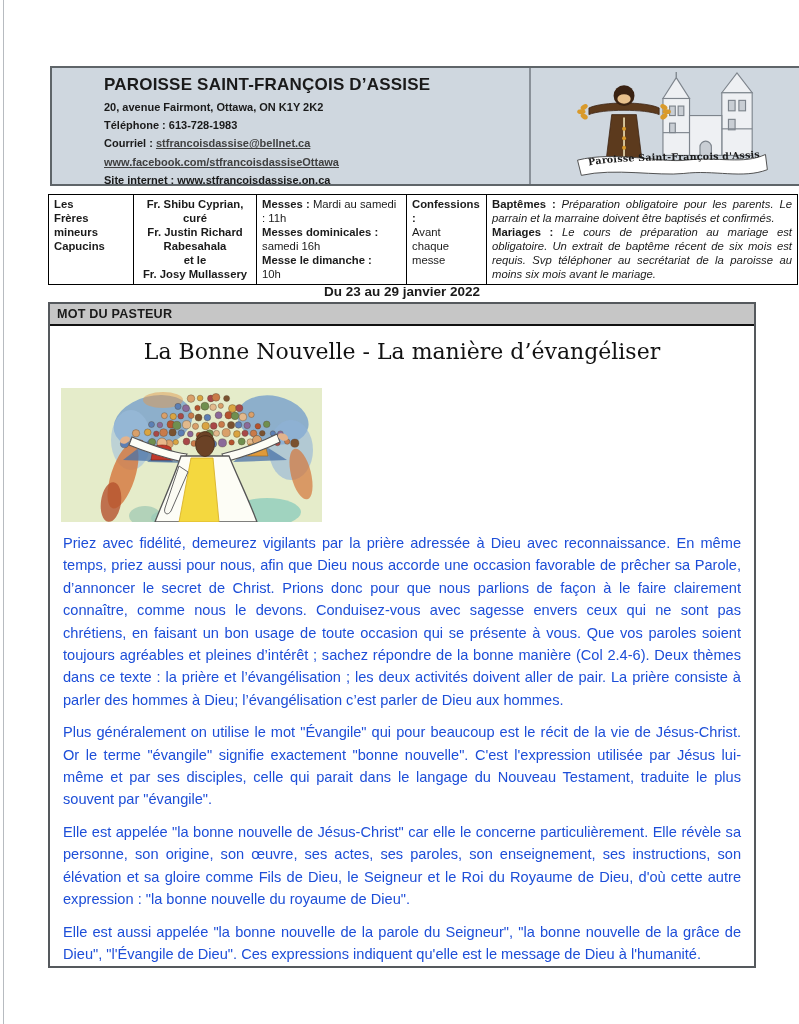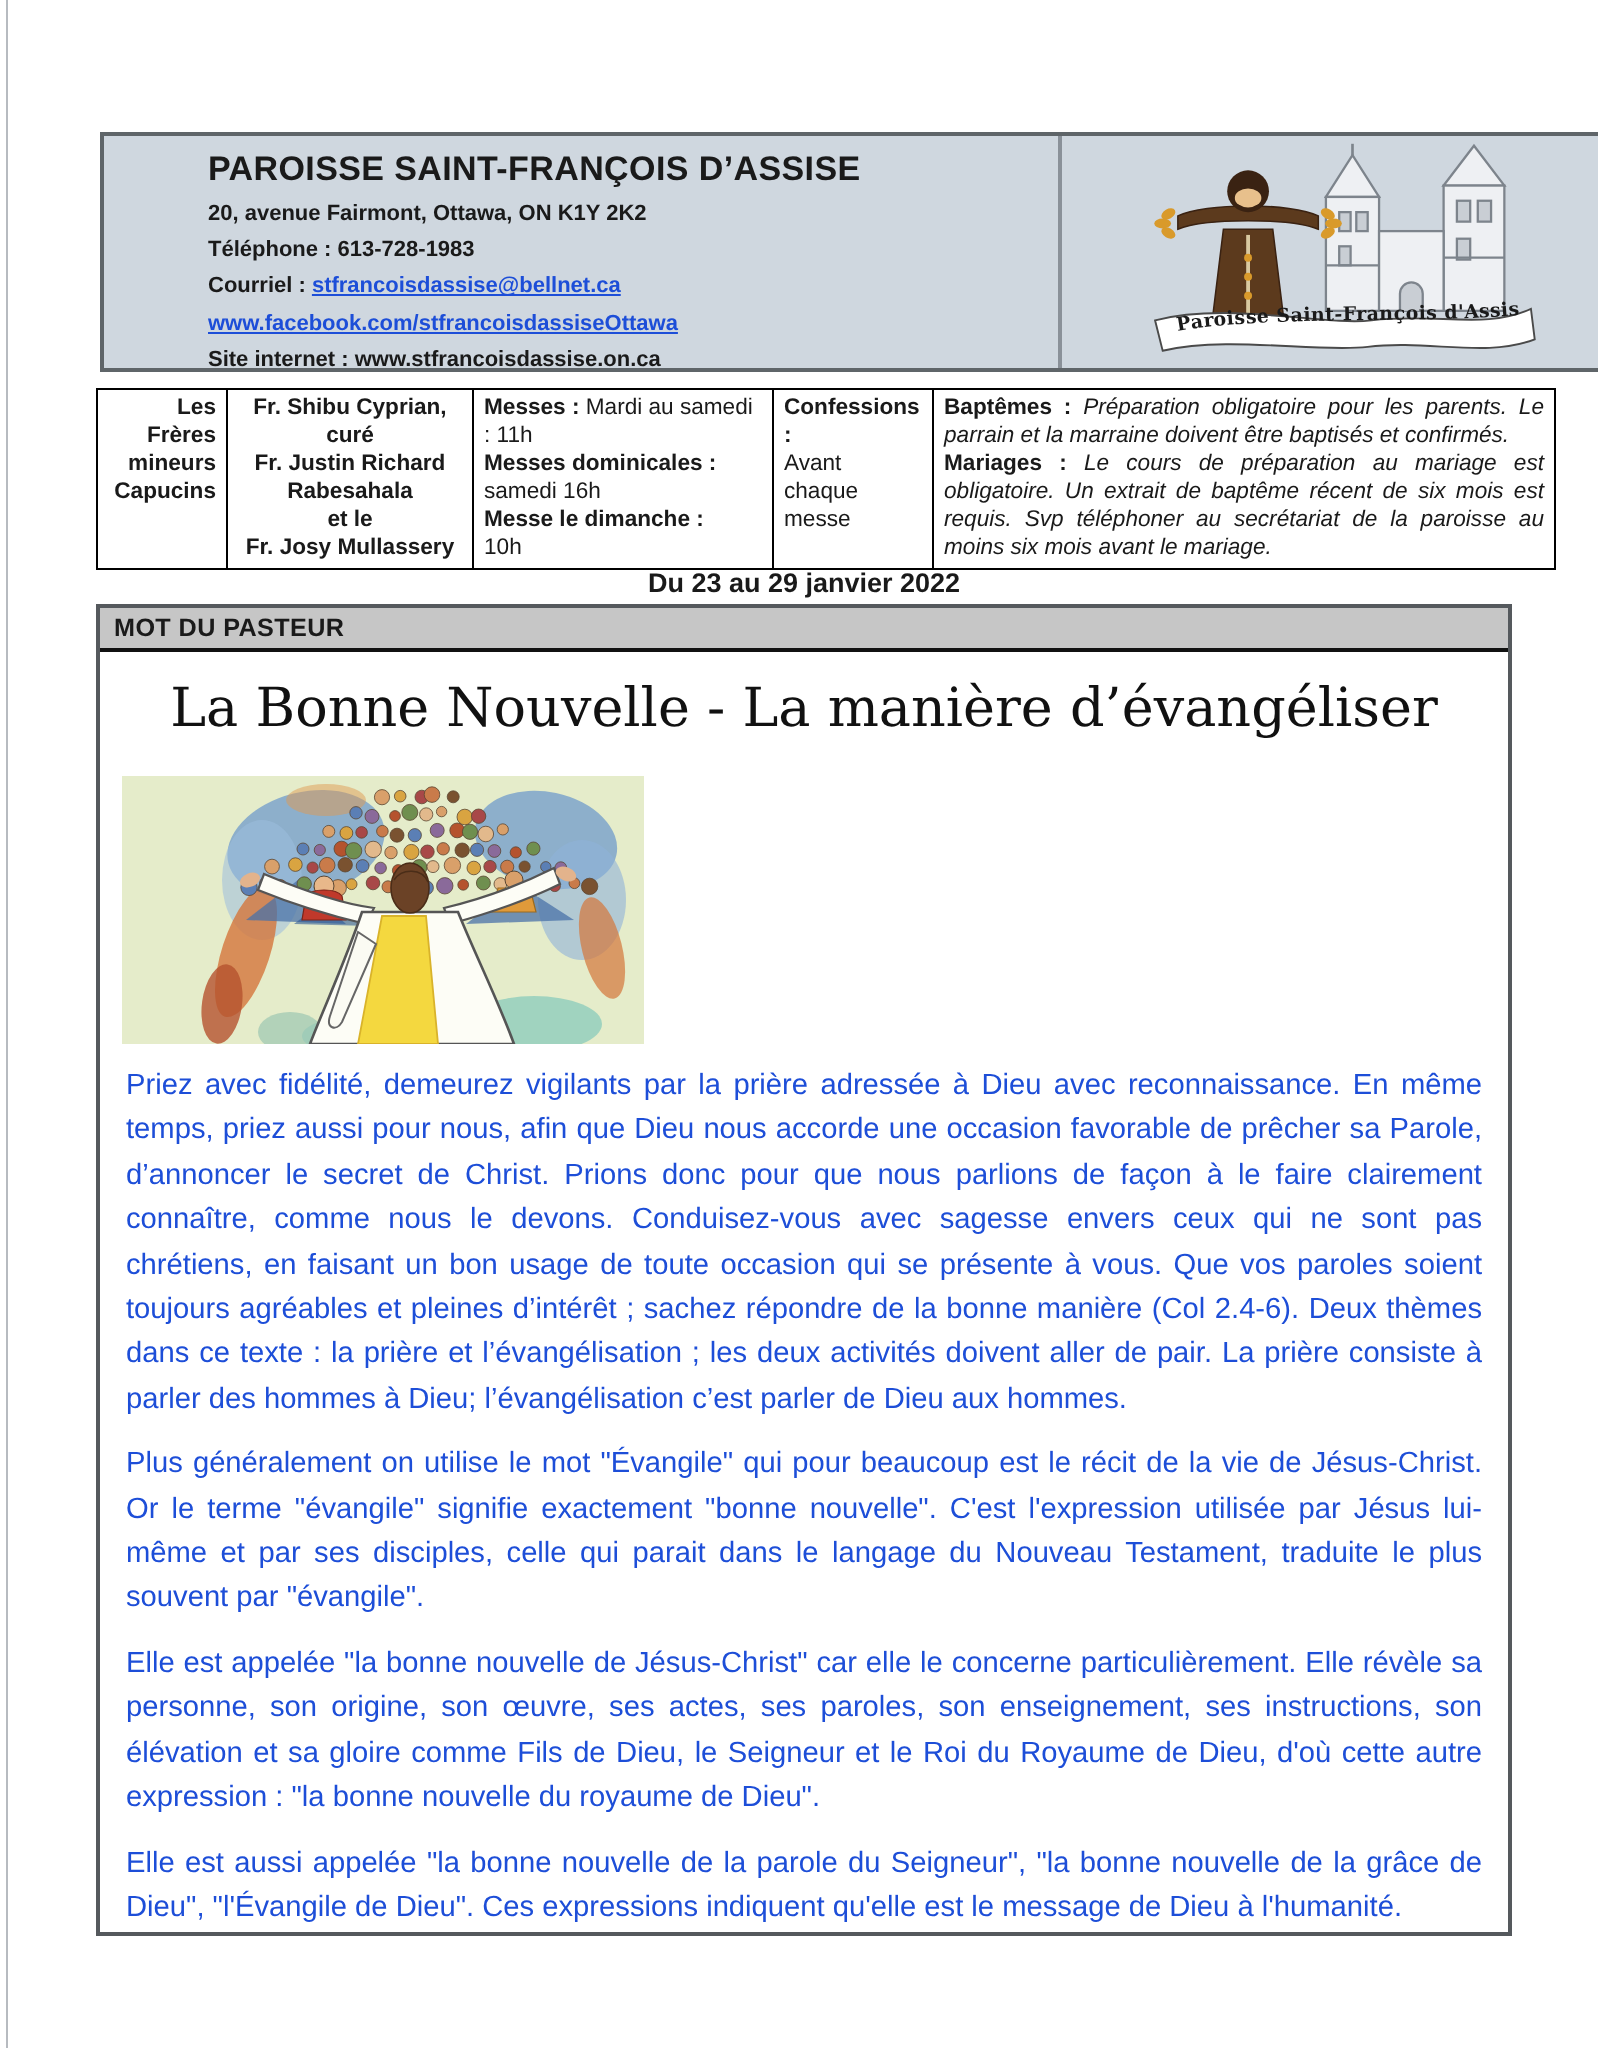--- a/index.html
+++ b/index.html
@@ -7,46 +7,46 @@
   body { position:relative; font-family:"Liberation Sans", sans-serif; color:#1a1a1a; overflow:hidden; }
 
   .page-edge { position:absolute; left:3px; top:0; width:1px; height:100%; background:#b7bbc0; }
 
   
   .header-box { position:absolute; left:50px; top:66px; width:764px; height:120px;
     background:#cfd7df; border:2px solid #5f6569; display:flex; }
   .header-info { width:477px; padding:7px 6px 0 52px; }
   .header-name { font-size:17px; font-weight:bold; letter-spacing:.2px; margin-bottom:3px; }
   .header-line { font-size:11px; font-weight:bold; line-height:18.2px; }
-  .header-line a { color:#1d4ed8; }
+  .header-line a { color:#404040; }
   .header-divider { width:2px; background:#8a9199; }
   .header-logo { flex:1; display:flex; align-items:center; justify-content:center; }
 
   
   .info-table { position:absolute; left:48px; top:194px; width:708px; border-collapse:collapse;
     font-size:11.3px; line-height:13.9px; table-layout:fixed; }
   .info-table td { border:1.6px solid #000; vertical-align:top; padding:3px 5px; }
-  .c-order  { width:65px;  text-align:right; font-weight:bold; }
+  .c-order  { width:85px;  text-align:left; font-weight:bold; }
   .c-priest { width:123px; text-align:center; font-weight:bold; }
   .c-masses { width:150px; text-align:left; }
   .c-conf   { width:80px;  text-align:left; }
   .c-sacr   { width:311px; text-align:justify; }
   .c-sacr i { font-family:"Liberation Sans", sans-serif; }
 
   .week-line { position:absolute; left:48px; top:284px; width:708px; text-align:center;
     font-size:13.5px; font-weight:bold; }
 
   
   .pastor-box { position:absolute; left:48px; top:302px; width:708px; height:666px;
     border:2px solid #55595d; background:#fff; }
   .mot-bar { height:22px; background:#c6c6c6; border-bottom:2px solid #111;
     display:flex; align-items:center; padding-left:7px;
     font-size:12.6px; font-weight:bold; letter-spacing:.2px; }
   .article-title { margin-top:13px; text-align:center;
-    font-family:"DejaVu Serif", serif; font-size:27px; font-weight:500; color:#111; }
+    font-family:"DejaVu Serif", serif; font-size:22px; font-weight:500; color:#111; }
   .illustration { position:absolute; left:11px; top:84px; width:261px; height:134px; }
   .paragraphs { position:absolute; left:0; top:228px; width:100%; padding:0 13px; }
   .paragraphs p { font-size:14.6px; line-height:22.4px; text-align:justify; margin-bottom:10px; color:#1d4ed8; }
 </style>
 </head>
 <body>
 
 <div class="page-edge"></div>
 
 <div class="header-box">

